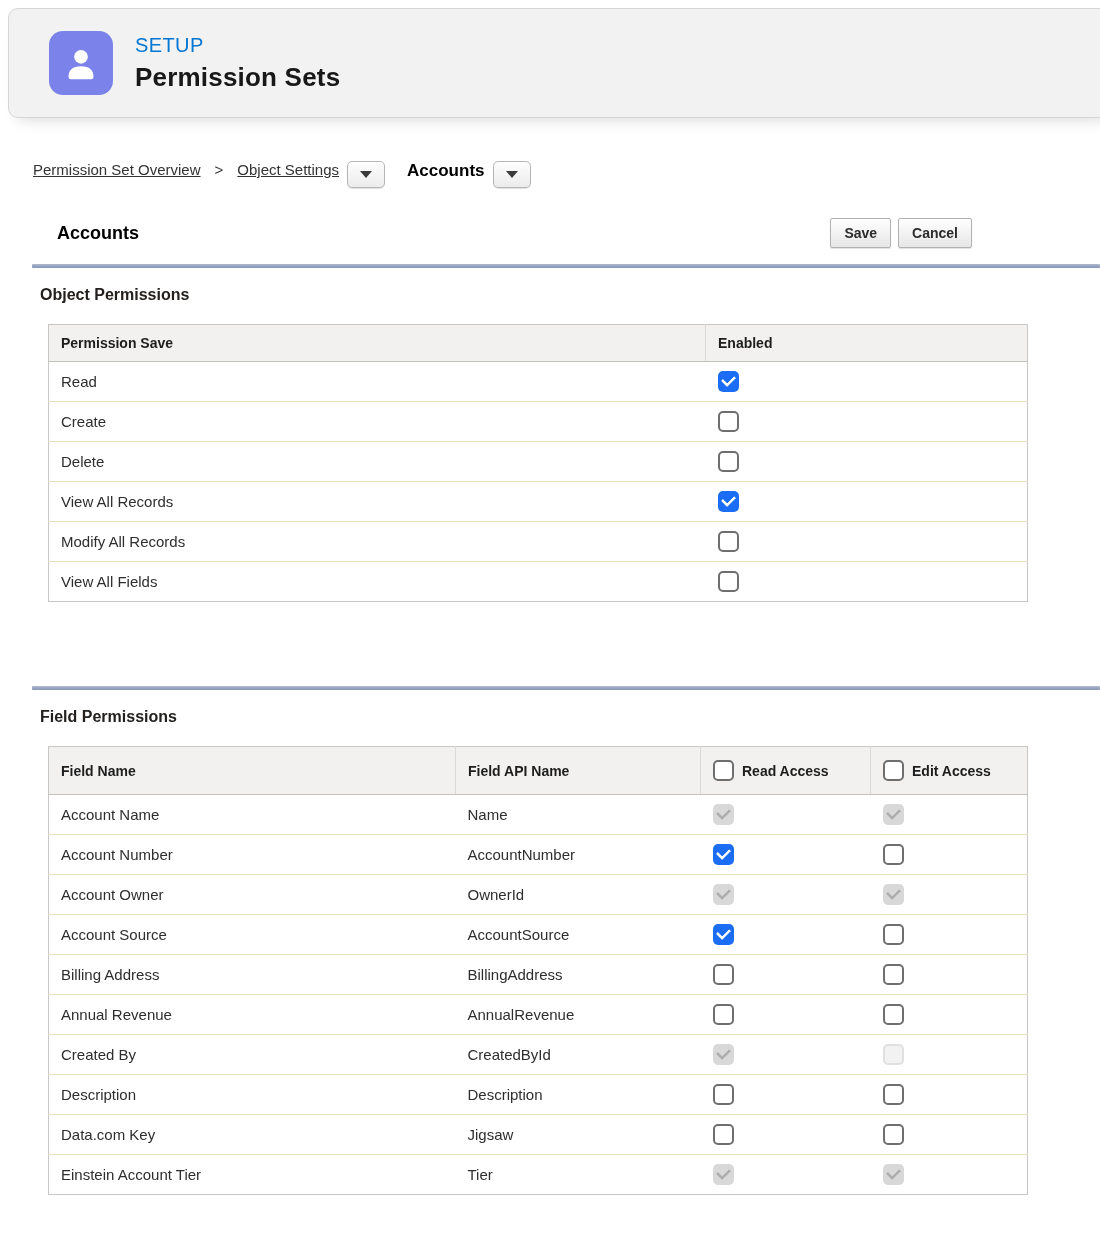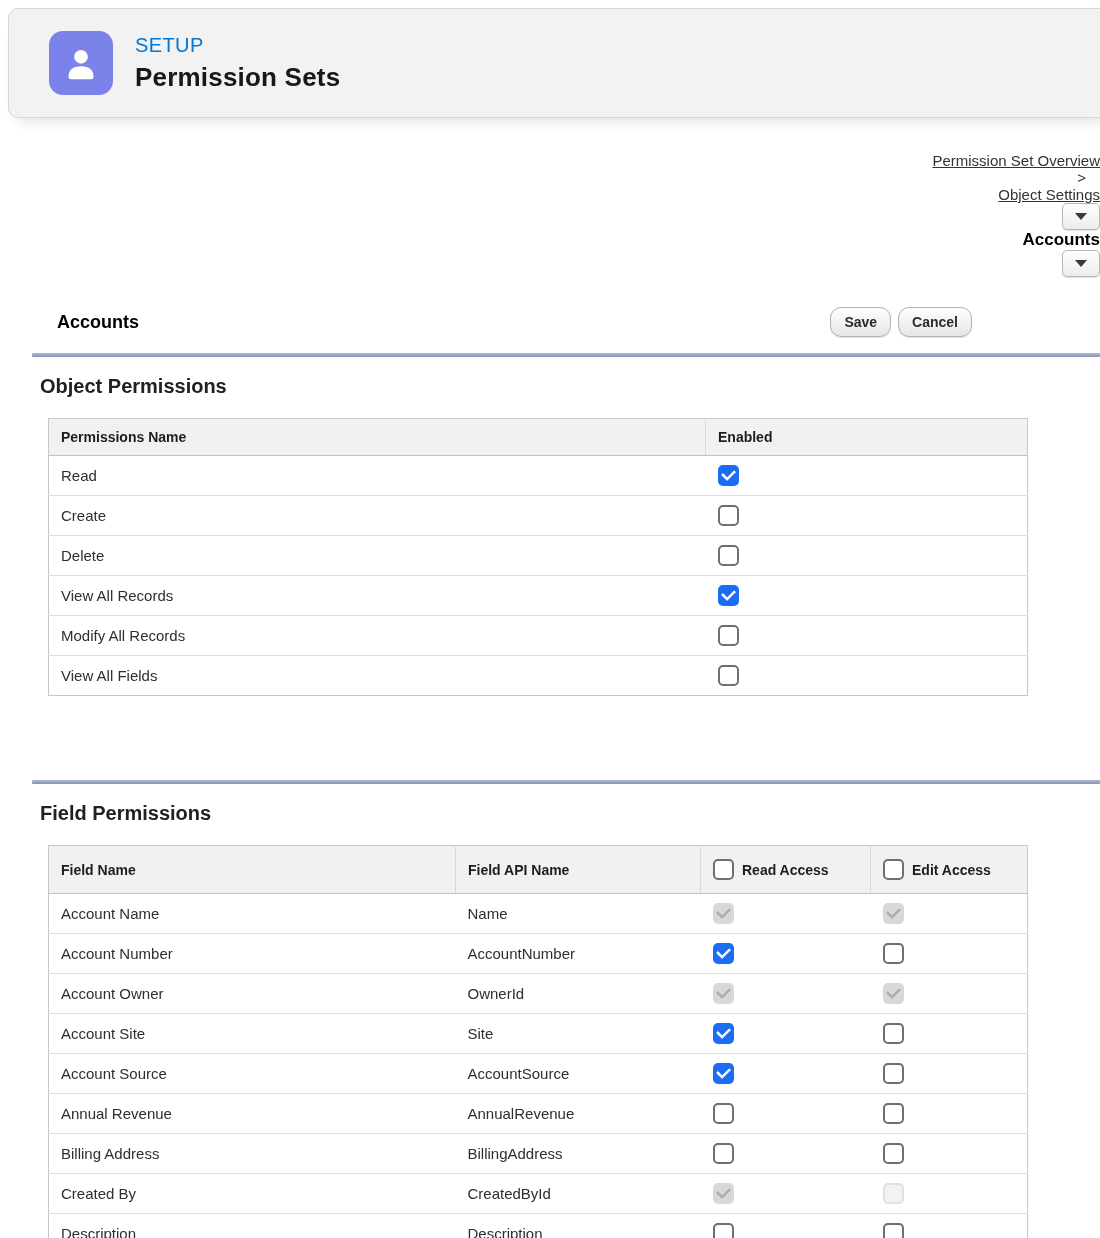--- a/index.html
+++ b/index.html
@@ -18,22 +18,22 @@
   .header-icon {
     width:64px; height:64px; border-radius:14px; background:#7b83eb;
     display:flex; align-items:center; justify-content:center; flex:none;
   }
   .header-text { margin-left:22px; }
   .eyebrow { color:#0176d3; font-size:20px; letter-spacing:0.4px; margin-bottom:5px; }
   .page-title { font-size:26px; font-weight:bold; color:#181818; letter-spacing:0.2px; }
 
   
   .breadcrumb {
-    margin:34px 0 0 33px; font-size:15px; color:#333;
-    display:flex; align-items:flex-end;flex-direction:column;
+    margin:43px 0 0 33px; font-size:15px; color:#333;
+    display:flex; align-items:flex-start;
   }
   .crumb-link { text-decoration:underline; color:#333; cursor:pointer; }
   .crumb-sep { margin:0 14px; color:#333; }
   .crumb-entity { font-weight:bold; font-size:17px; color:#000; margin-left:22px; }
   .dd-btn {
     margin-left:8px; width:38px; height:27px; box-sizing:border-box;
     background:linear-gradient(#fefefe,#ececec); border:1px solid #b6b6b6;
     border-radius:5px; box-shadow:0 1px 1px rgba(0,0,0,0.12);
     display:inline-flex; align-items:center; justify-content:center; cursor:pointer;
   }
@@ -46,31 +46,31 @@
   .title-row {
     margin:30px 0 0 57px; width:915px;
     display:flex; justify-content:space-between; align-items:center;
   }
   .entity-title { font-size:18px; font-weight:bold; color:#000; }
   .btn-group { display:flex; gap:7px; }
   .btn {
     padding:6px 13px; font-family:"Liberation Sans",sans-serif;
     font-weight:bold; font-size:14px; color:#2b2b2b;
     background:linear-gradient(#ffffff,#e6e6e6); border:1px solid #b2b2b2;
-    border-radius:11px; box-shadow:0 1px 1px rgba(0,0,0,0.12); cursor:pointer;
+    border-radius:2px; box-shadow:0 1px 1px rgba(0,0,0,0.12); cursor:pointer;
   }
 
   
   .divider-bar {
     height:4px; margin-left:32px; width:1068px;
     background:linear-gradient(#b0bad0,#8494b5); border-radius:1px;
   }
   .bar-1 { margin-top:16px; }
   .bar-2 { margin-top:84px; }
-  .section-heading { font-size:20px; font-weight:bold; color:#23201d; margin:18px 0 0 40px; }
+  .section-heading { font-size:16px; font-weight:bold; color:#23201d; margin:18px 0 0 40px; }
 
   
   table.perm {
     border-collapse:collapse; margin:20px 0 0 48px; width:979px;
     border:1px solid #c9c7c3; font-size:15px; color:#2e2e2e; table-layout:fixed;
   }
   table.perm thead th {
     background:#f2f1f0; text-align:left; font-size:14px; font-weight:bold; color:#1d1d1d;
     padding:10px 12px; border-right:1px solid #dcdad7; border-bottom:1px solid #c3c1bd;
     box-sizing:border-box;
@@ -145,21 +145,21 @@
 
 <div class="section-heading">Object Permissions</div>
 
 <table class="perm objects">
   <colgroup>
       <col style="width:657px">
       <col style="width:322px">
     </colgroup>
   <thead>
     <tr>
-      <th>Permissions Name</th>
+      <th>Permission Save</th>
       <th>Enabled</th>
     </tr>
   </thead>
   <tbody>
       <tr>
         <td>Read</td>
         <td><span class="cb checked"></span></td>
       </tr>
       <tr>
         <td>Create</td>
@@ -226,44 +226,38 @@
         <td><span class="cb checked"></span></td>
         <td><span class="cb unchecked"></span></td>
       </tr>
       <tr>
         <td>Account Owner</td>
         <td>OwnerId</td>
         <td><span class="cb disabled-checked"></span></td>
         <td><span class="cb disabled-checked"></span></td>
       </tr>
       <tr>
-        <td>Account Site</td>
-        <td>Site</td>
-        <td><span class="cb checked"></span></td>
-        <td><span class="cb unchecked"></span></td>
-      </tr>
-      <tr>
         <td>Account Source</td>
         <td>AccountSource</td>
         <td><span class="cb checked"></span></td>
         <td><span class="cb unchecked"></span></td>
       </tr>
       <tr>
+        <td>Billing Address</td>
+        <td>BillingAddress</td>
+        <td><span class="cb unchecked"></span></td>
+        <td><span class="cb unchecked"></span></td>
+      </tr>
+      <tr>
         <td>Annual Revenue</td>
         <td>AnnualRevenue</td>
         <td><span class="cb unchecked"></span></td>
         <td><span class="cb unchecked"></span></td>
       </tr>
       <tr>
-        <td>Billing Address</td>
-        <td>BillingAddress</td>
-        <td><span class="cb unchecked"></span></td>
-        <td><span class="cb unchecked"></span></td>
-      </tr>
-      <tr>
         <td>Created By</td>
         <td>CreatedById</td>
         <td><span class="cb disabled-checked"></span></td>
         <td><span class="cb disabled-unchecked"></span></td>
       </tr>
       <tr>
         <td>Description</td>
         <td>Description</td>
         <td><span class="cb unchecked"></span></td>
         <td><span class="cb unchecked"></span></td>

